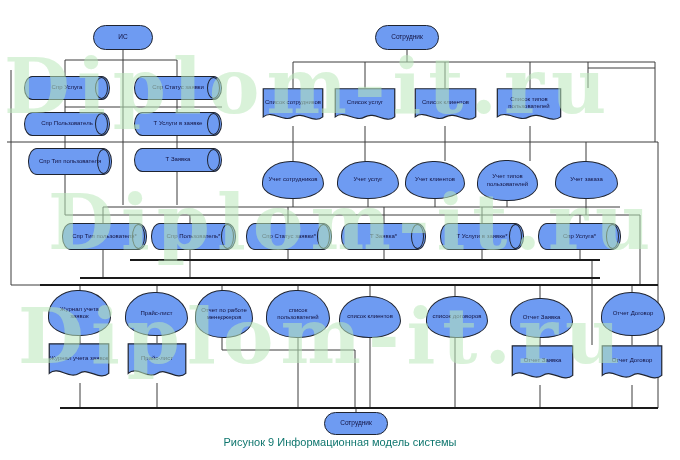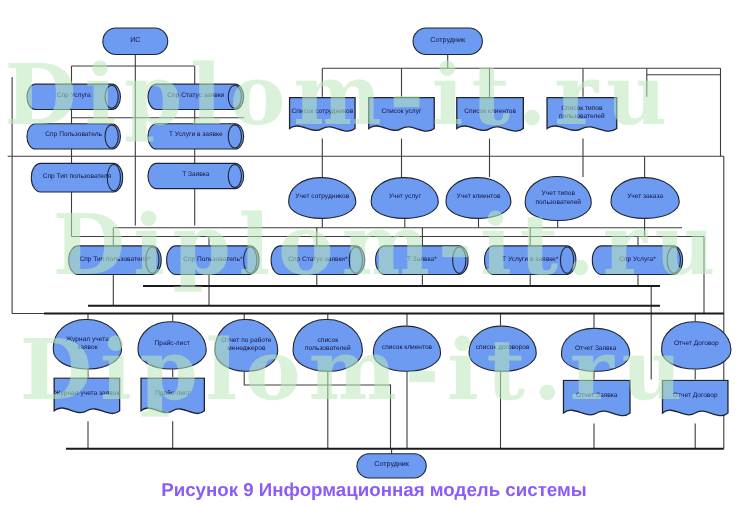--- a/index.html
+++ b/index.html
@@ -24,21 +24,21 @@
   .doc{background:transparent;border:none;padding:0;}
   .doc svg{position:absolute;left:0;top:0;width:100%;height:100%;}
   .doc .lbl{position:relative;z-index:1;margin-top:-8px;}
   .wm{
     position:absolute;z-index:3;pointer-events:none;white-space:nowrap;
     font-family:"DejaVu Serif", serif;font-weight:bold;
     color:rgba(186,232,186,0.55);font-size:76px;letter-spacing:7px;
   }
   .caption{
     position:absolute;z-index:2;left:0;right:0;top:436px;text-align:center;
-    font-weight:bold;font-size:17px;color:#8b5cf6;background:transparent;border:none;
+    font-weight:normal;font-size:11px;color:#0f766e;background:transparent;border:none;
   }
 </style>
 </head>
 <body>
 
 <div id="stage">
 
   <svg class="wires" width="680" height="460">
     <g stroke="#3c3c3c" stroke-width="1" fill="none">
       <path d="M123,50 V60"></path>

